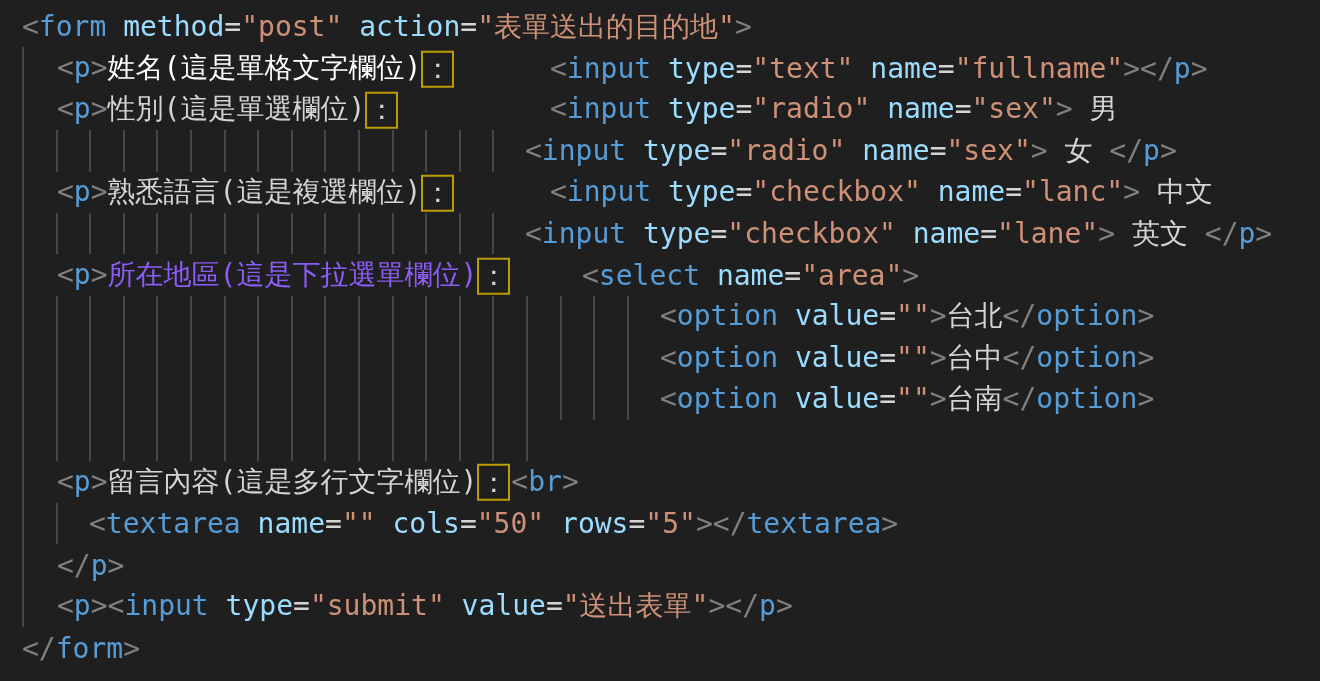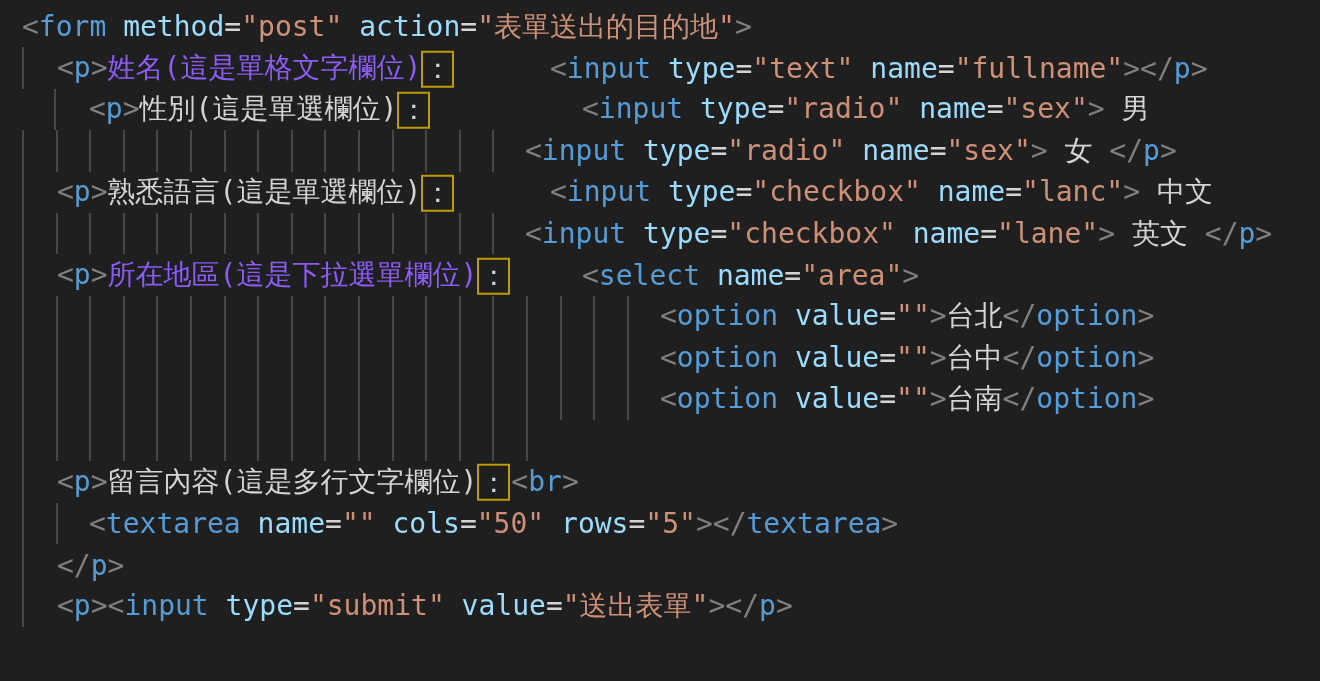--- a/index.html
+++ b/index.html
@@ -27,24 +27,24 @@
 </style>
 </head>
 <body>
 
 <div id="editor" style="background: rgb(31, 31, 31); font-size: 28px;">
     <div class="line" style="height: 41.4px;">
       <span class="seg" style="left: 22px;"><span style="color: rgb(128, 128, 128);">&lt;</span><span style="color: rgb(86, 156, 214);">form</span><span style="color: rgb(212, 212, 212);"> </span><span style="color: rgb(156, 220, 254);">method</span><span style="color: rgb(212, 212, 212);">=</span><span style="color: rgb(206, 145, 120);">"post"</span><span style="color: rgb(212, 212, 212);"> </span><span style="color: rgb(156, 220, 254);">action</span><span style="color: rgb(212, 212, 212);">=</span><span style="color: rgb(206, 145, 120);">"表單送出的目的地"</span><span style="color: rgb(128, 128, 128);">&gt;</span></span>
     </div>
     <div class="line" style="height: 41.4px;">
       <div class="guide" style="left: 22px; background: rgb(71, 71, 71);"></div>
-      <span class="seg" style="left: 57px;"><span style="color: rgb(128, 128, 128);">&lt;</span><span style="color: rgb(86, 156, 214);">p</span><span style="color: rgb(128, 128, 128);">&gt;</span><span style="color: #8b5cf6; margin-top: 12px;">姓名(這是單格文字欄位)</span><span class="ubox" style="border-color: rgb(189, 155, 3); color: rgb(212, 212, 212);">：</span></span>
+      <span class="seg" style="left: 57px;"><span style="color: rgb(128, 128, 128);">&lt;</span><span style="color: rgb(86, 156, 214);">p</span><span style="color: rgb(128, 128, 128);">&gt;</span><span style="color: #ffffff; margin-top: 12px;">姓名(這是單格文字欄位)</span><span class="ubox" style="border-color: rgb(189, 155, 3); color: rgb(212, 212, 212);">：</span></span>
       <span class="seg" style="left: 550px;"><span style="color: rgb(128, 128, 128);">&lt;</span><span style="color: rgb(86, 156, 214);">input</span><span style="color: rgb(212, 212, 212);"> </span><span style="color: rgb(156, 220, 254);">type</span><span style="color: rgb(212, 212, 212);">=</span><span style="color: rgb(206, 145, 120);">"text"</span><span style="color: rgb(212, 212, 212);"> </span><span style="color: rgb(156, 220, 254);">name</span><span style="color: rgb(212, 212, 212);">=</span><span style="color: rgb(206, 145, 120);">"fullname"</span><span style="color: rgb(128, 128, 128);">&gt;</span><span style="color: rgb(128, 128, 128);">&lt;/</span><span style="color: rgb(86, 156, 214);">p</span><span style="color: rgb(128, 128, 128);">&gt;</span></span>
     </div>
-    <div class="line" style="height: 41.4px; margin-left: 32px;">
+    <div class="line" style="height: 41.4px;">
       <div class="guide" style="left: 22px; background: rgb(71, 71, 71);"></div>
       <span class="seg" style="left: 57px;"><span style="color: rgb(128, 128, 128);">&lt;</span><span style="color: rgb(86, 156, 214);">p</span><span style="color: rgb(128, 128, 128);">&gt;</span><span style="color: rgb(212, 212, 212);">性別(這是單選欄位)</span><span class="ubox" style="border-color: rgb(189, 155, 3); color: rgb(212, 212, 212);">：</span></span>
       <span class="seg" style="left: 550px;"><span style="color: rgb(128, 128, 128);">&lt;</span><span style="color: rgb(86, 156, 214);">input</span><span style="color: rgb(212, 212, 212);"> </span><span style="color: rgb(156, 220, 254);">type</span><span style="color: rgb(212, 212, 212);">=</span><span style="color: rgb(206, 145, 120);">"radio"</span><span style="color: rgb(212, 212, 212);"> </span><span style="color: rgb(156, 220, 254);">name</span><span style="color: rgb(212, 212, 212);">=</span><span style="color: rgb(206, 145, 120);">"sex"</span><span style="color: rgb(128, 128, 128);">&gt;</span><span style="color: rgb(212, 212, 212);"> 男</span></span>
     </div>
     <div class="line" style="height: 41.4px;">
       <div class="guide" style="left: 22px; background: rgb(71, 71, 71);"></div>
       <div class="guide" style="left: 55.6px; background: rgb(71, 71, 71);"></div>
       <div class="guide" style="left: 89.2px; background: rgb(71, 71, 71);"></div>
       <div class="guide" style="left: 122.8px; background: rgb(71, 71, 71);"></div>
       <div class="guide" style="left: 156.4px; background: rgb(71, 71, 71);"></div>
@@ -55,21 +55,21 @@
       <div class="guide" style="left: 324.4px; background: rgb(71, 71, 71);"></div>
       <div class="guide" style="left: 358px; background: rgb(71, 71, 71);"></div>
       <div class="guide" style="left: 391.6px; background: rgb(71, 71, 71);"></div>
       <div class="guide" style="left: 425.2px; background: rgb(71, 71, 71);"></div>
       <div class="guide" style="left: 458.8px; background: rgb(71, 71, 71);"></div>
       <div class="guide" style="left: 492.4px; background: rgb(71, 71, 71);"></div>
       <span class="seg" style="left: 525px;"><span style="color: rgb(128, 128, 128);">&lt;</span><span style="color: rgb(86, 156, 214);">input</span><span style="color: rgb(212, 212, 212);"> </span><span style="color: rgb(156, 220, 254);">type</span><span style="color: rgb(212, 212, 212);">=</span><span style="color: rgb(206, 145, 120);">"radio"</span><span style="color: rgb(212, 212, 212);"> </span><span style="color: rgb(156, 220, 254);">name</span><span style="color: rgb(212, 212, 212);">=</span><span style="color: rgb(206, 145, 120);">"sex"</span><span style="color: rgb(128, 128, 128);">&gt;</span><span style="color: rgb(212, 212, 212);"> 女 </span><span style="color: rgb(128, 128, 128);">&lt;/</span><span style="color: rgb(86, 156, 214);">p</span><span style="color: rgb(128, 128, 128);">&gt;</span></span>
     </div>
     <div class="line" style="height: 41.4px;">
       <div class="guide" style="left: 22px; background: rgb(71, 71, 71);"></div>
-      <span class="seg" style="left: 57px;"><span style="color: rgb(128, 128, 128);">&lt;</span><span style="color: rgb(86, 156, 214);">p</span><span style="color: rgb(128, 128, 128);">&gt;</span><span style="color: rgb(212, 212, 212);">熟悉語言(這是單選欄位)</span><span class="ubox" style="border-color: rgb(189, 155, 3); color: rgb(212, 212, 212);">：</span></span>
+      <span class="seg" style="left: 57px;"><span style="color: rgb(128, 128, 128);">&lt;</span><span style="color: rgb(86, 156, 214);">p</span><span style="color: rgb(128, 128, 128);">&gt;</span><span style="color: rgb(212, 212, 212);">熟悉語言(這是複選欄位)</span><span class="ubox" style="border-color: rgb(189, 155, 3); color: rgb(212, 212, 212);">：</span></span>
       <span class="seg" style="left: 550px;"><span style="color: rgb(128, 128, 128);">&lt;</span><span style="color: rgb(86, 156, 214);">input</span><span style="color: rgb(212, 212, 212);"> </span><span style="color: rgb(156, 220, 254);">type</span><span style="color: rgb(212, 212, 212);">=</span><span style="color: rgb(206, 145, 120);">"checkbox"</span><span style="color: rgb(212, 212, 212);"> </span><span style="color: rgb(156, 220, 254);">name</span><span style="color: rgb(212, 212, 212);">=</span><span style="color: rgb(206, 145, 120);">"lanc"</span><span style="color: rgb(128, 128, 128);">&gt;</span><span style="color: rgb(212, 212, 212);"> 中文</span></span>
     </div>
     <div class="line" style="height: 41.4px;">
       <div class="guide" style="left: 22px; background: rgb(71, 71, 71);"></div>
       <div class="guide" style="left: 55.6px; background: rgb(71, 71, 71);"></div>
       <div class="guide" style="left: 89.2px; background: rgb(71, 71, 71);"></div>
       <div class="guide" style="left: 122.8px; background: rgb(71, 71, 71);"></div>
       <div class="guide" style="left: 156.4px; background: rgb(71, 71, 71);"></div>
       <div class="guide" style="left: 190px; background: rgb(71, 71, 71);"></div>
       <div class="guide" style="left: 223.6px; background: rgb(71, 71, 71);"></div>
@@ -182,13 +182,16 @@
       <span class="seg" style="left: 89px;"><span style="color: rgb(128, 128, 128);">&lt;</span><span style="color: rgb(86, 156, 214);">textarea</span><span style="color: rgb(212, 212, 212);"> </span><span style="color: rgb(156, 220, 254);">name</span><span style="color: rgb(212, 212, 212);">=</span><span style="color: rgb(206, 145, 120);">""</span><span style="color: rgb(212, 212, 212);"> </span><span style="color: rgb(156, 220, 254);">cols</span><span style="color: rgb(212, 212, 212);">=</span><span style="color: rgb(206, 145, 120);">"50"</span><span style="color: rgb(212, 212, 212);"> </span><span style="color: rgb(156, 220, 254);">rows</span><span style="color: rgb(212, 212, 212);">=</span><span style="color: rgb(206, 145, 120);">"5"</span><span style="color: rgb(128, 128, 128);">&gt;</span><span style="color: rgb(128, 128, 128);">&lt;/</span><span style="color: rgb(86, 156, 214);">textarea</span><span style="color: rgb(128, 128, 128);">&gt;</span></span>
     </div>
     <div class="line" style="height: 41.4px;">
       <div class="guide" style="left: 22px; background: rgb(71, 71, 71);"></div>
       <span class="seg" style="left: 57px;"><span style="color: rgb(128, 128, 128);">&lt;/</span><span style="color: rgb(86, 156, 214);">p</span><span style="color: rgb(128, 128, 128);">&gt;</span></span>
     </div>
     <div class="line" style="height: 41.4px;">
       <div class="guide" style="left: 22px; background: rgb(71, 71, 71);"></div>
       <span class="seg" style="left: 57px;"><span style="color: rgb(128, 128, 128);">&lt;</span><span style="color: rgb(86, 156, 214);">p</span><span style="color: rgb(128, 128, 128);">&gt;</span><span style="color: rgb(128, 128, 128);">&lt;</span><span style="color: rgb(86, 156, 214);">input</span><span style="color: rgb(212, 212, 212);"> </span><span style="color: rgb(156, 220, 254);">type</span><span style="color: rgb(212, 212, 212);">=</span><span style="color: rgb(206, 145, 120);">"submit"</span><span style="color: rgb(212, 212, 212);"> </span><span style="color: rgb(156, 220, 254);">value</span><span style="color: rgb(212, 212, 212);">=</span><span style="color: rgb(206, 145, 120);">"送出表單"</span><span style="color: rgb(128, 128, 128);">&gt;</span><span style="color: rgb(128, 128, 128);">&lt;/</span><span style="color: rgb(86, 156, 214);">p</span><span style="color: rgb(128, 128, 128);">&gt;</span></span>
     </div>
+    <div class="line" style="height: 41.4px;">
+      <span class="seg" style="left: 22px;"><span style="color: rgb(128, 128, 128);">&lt;/</span><span style="color: rgb(86, 156, 214);">form</span><span style="color: rgb(128, 128, 128);">&gt;</span></span>
+    </div>
   </div>
 
 </body></html>

